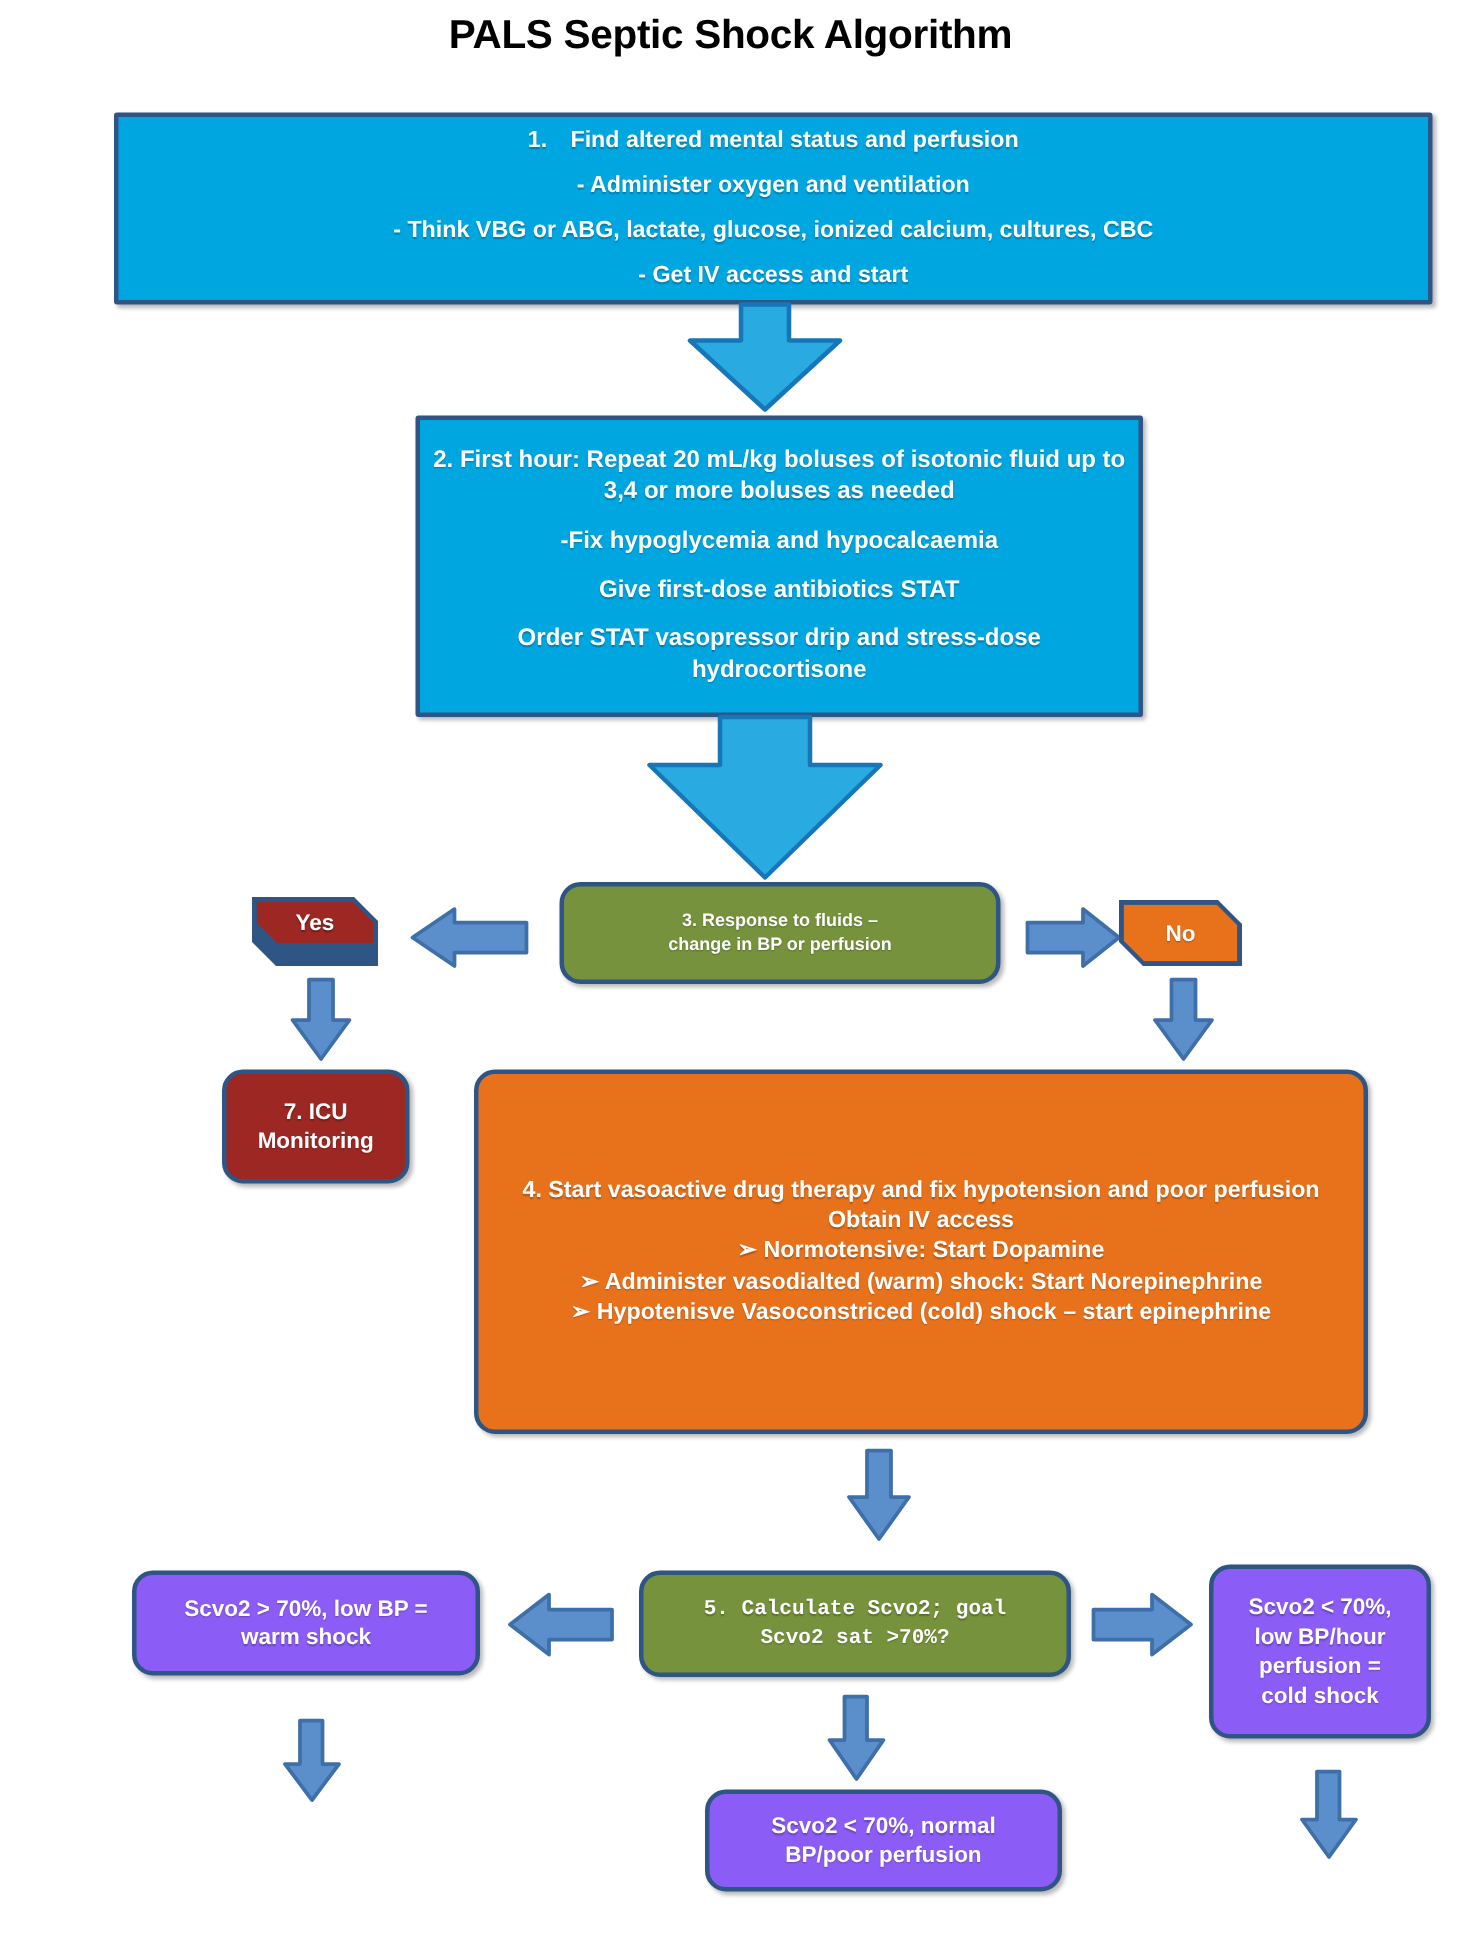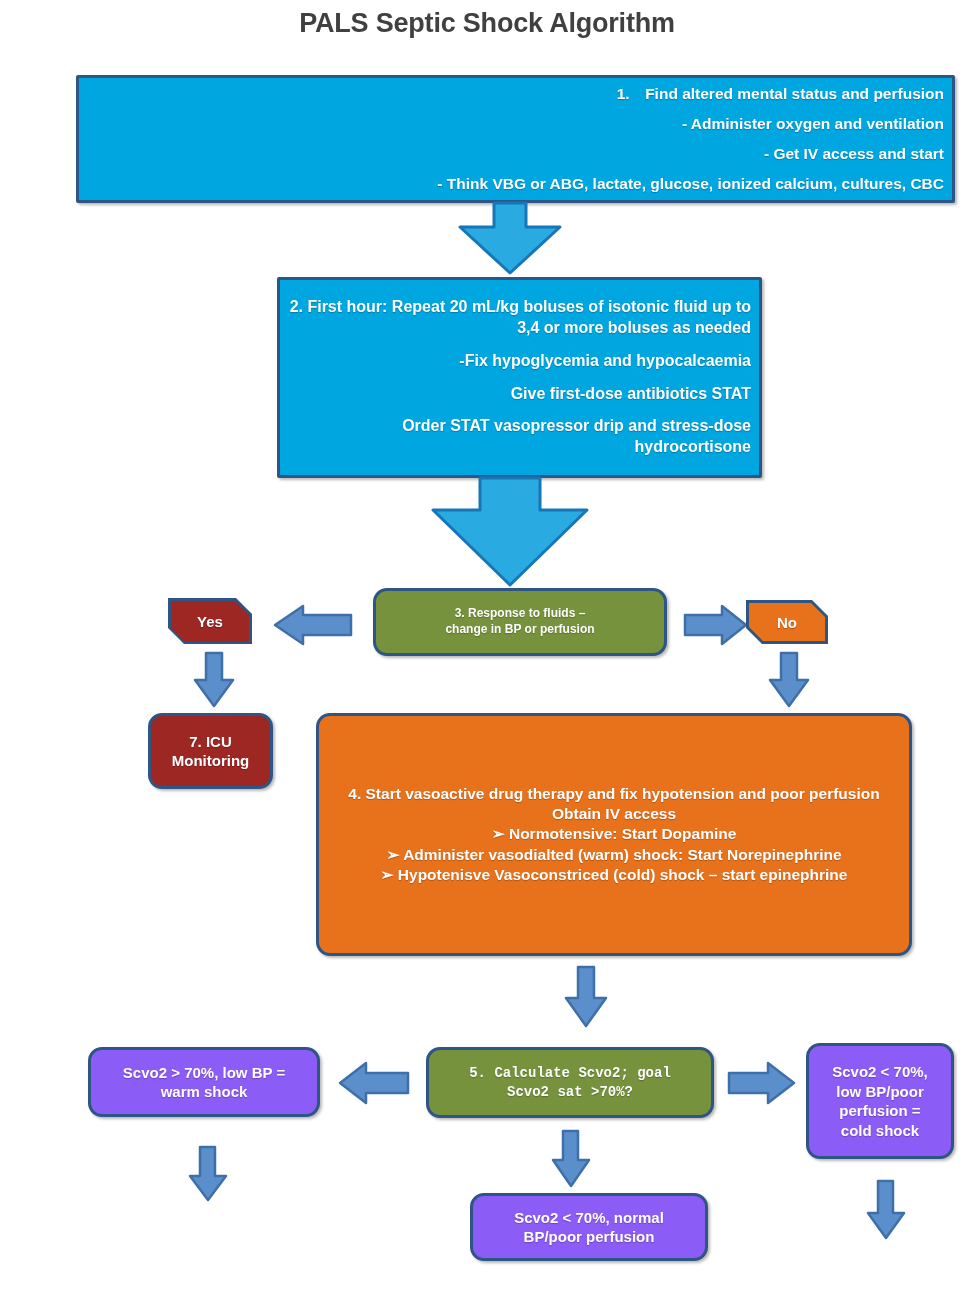--- a/index.html
+++ b/index.html
@@ -18,42 +18,42 @@
   }
 
   
   .title {
     position: absolute;
     left: 0; top: 8px;
     width: 974px;
     text-align: center;
     font-size: 27px;
     font-weight: bold;
-    color: #404040;
+    color: #000000;
     letter-spacing: -0.2px;
   }
 
   
   .node {
     position: absolute;
     display: flex;
     align-items: center;
     justify-content: center;
     text-align: center;
     color: #ffffff;
     font-weight: bold;
     border: 3px solid #2e5584;
     box-shadow: 2px 2px 3px rgba(0,0,0,0.28);
     padding: 4px 8px;
     line-height: 1.30;
     text-shadow: 0 1px 1px rgba(0,0,0,0.25);
   }
   .node .inner { width: 100%; }
 
-  .sq      { border-radius: 2px; text-align: right; }
+  .sq      { border-radius: 2px; }
   .rounded { border-radius: 14px; }
 
   .blue   { background: #00A6E0; }
   .blue2  { background: #8b5cf6; }
   .green  { background: #76923C; border-color: #2e5584; }
   .orange { background: #E8721C; }
   .dkred  { background: #9C2723; }
 
   
   .bevel {
@@ -94,22 +94,22 @@
 <body>
 
 <div id="canvas">
 
   <div class="title">PALS Septic Shock Algorithm</div>
 
   <div class="node blue sq lbl-1" style="left:76px; top:75px; width:879px; height:128px;">
     <div class="inner">
       <span class="line">1. Find altered mental status and perfusion</span>
       <span class="line" style="display:block;margin-top:10px;">- Administer oxygen and ventilation</span>
+      <span class="line" style="display:block;margin-top:10px;">- Think VBG or ABG, lactate, glucose, ionized calcium, cultures, CBC</span>
       <span class="line" style="display:block;margin-top:10px;">- Get IV access and start</span>
-      <span class="line" style="display:block;margin-top:10px;">- Think VBG or ABG, lactate, glucose, ionized calcium, cultures, CBC</span>
     </div>
   </div>
 
   <div class="arrow" style="left:458px; top:203px;">
     <svg width="104" height="72" viewBox="0 0 104 72">
       <polygon points="36,0 68,0 68,24 102,24 52,70 2,24 36,24" fill="#29ABE2" stroke="#1676B8" stroke-width="3" stroke-linejoin="round"></polygon>
     </svg>
   </div>
 
   <div class="node blue sq lbl-2" style="left:277px; top:277px; width:485px; height:201px;">
@@ -140,21 +140,21 @@
     </svg>
   </div>
 
   <div class="arrow" style="left:684px; top:605px;">
     <svg width="64" height="40" viewBox="0 0 64 40">
       <polygon points="1,10 38,10 38,1 62,20 38,39 38,30 1,30" fill="#5B8FCC" stroke="#3F6FA8" stroke-width="2.5" stroke-linejoin="round"></polygon>
     </svg>
   </div>
 
   <div class="bevel-frame" style="left:168px; top:598px; width:84px; height:46px;"></div>
-  <div class="bevel dkred lbl-s" style="left:171px; top:601px; width:78px; height:41px;">
+  <div class="bevel dkred lbl-s" style="left:171px; top:601px; width:78px; height:28px;">
     <span>Yes</span>
   </div>
 
   <div class="bevel-frame" style="left:746px; top:600px; width:82px; height:44px;"></div>
   <div class="bevel orange lbl-s" style="left:749px; top:603px; width:76px; height:38px;">
     <span>No</span>
   </div>
 
   <div class="arrow" style="left:193px; top:652px;">
     <svg width="42" height="56" viewBox="0 0 42 56">
@@ -234,21 +234,21 @@
 
   <div class="arrow" style="left:188px; top:1146px;">
     <svg width="40" height="56" viewBox="0 0 40 56">
       <polygon points="12,1 27,1 27,30 38,30 20,54 2,30 12,30" fill="#5B8FCC" stroke="#3F6FA8" stroke-width="2.5" stroke-linejoin="round"></polygon>
     </svg>
   </div>
 
   <div class="node blue2 rounded lbl-small" style="left:806px; top:1043px; width:148px; height:116px;">
     <div class="inner">
       <span class="line">Scvo2 &lt; 70%,</span>
-      <span class="line" style="display:block;">low BP/poor</span>
+      <span class="line" style="display:block;">low BP/hour</span>
       <span class="line" style="display:block;">perfusion =</span>
       <span class="line" style="display:block;">cold shock</span>
     </div>
   </div>
 
   <div class="arrow" style="left:866px; top:1180px;">
     <svg width="40" height="60" viewBox="0 0 40 60">
       <polygon points="12,1 27,1 27,33 38,33 20,58 2,33 12,33" fill="#5B8FCC" stroke="#3F6FA8" stroke-width="2.5" stroke-linejoin="round"></polygon>
     </svg>
   </div>

